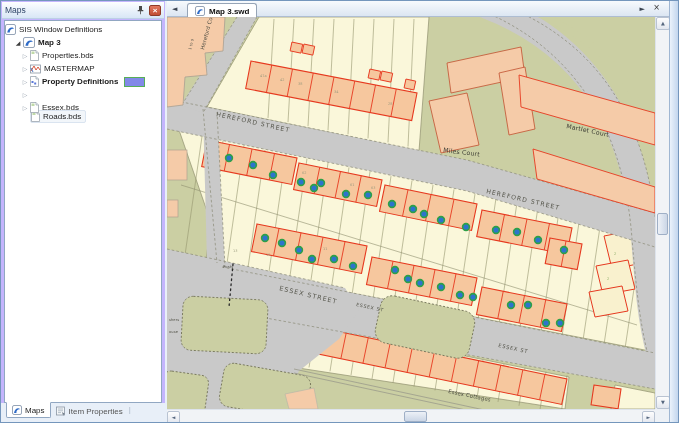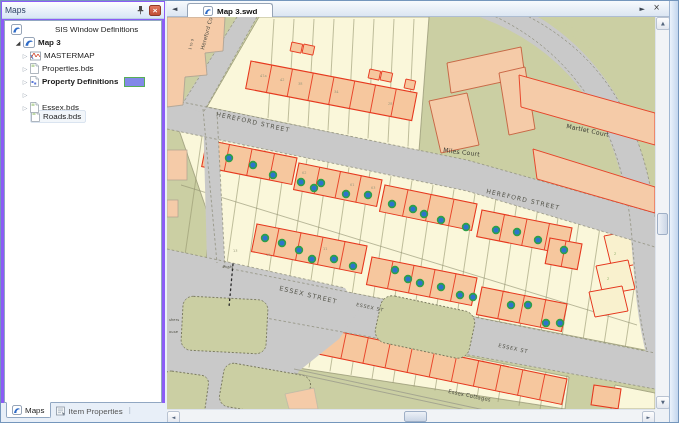--- a/index.html
+++ b/index.html
@@ -1,52 +1,52 @@
 <!DOCTYPE html>
 <html><head>
 <meta charset="utf-8">
 <style>
   html,body{margin:0;padding:0;background:#fff;font-family:"Liberation Sans",sans-serif;}
   #app{position:relative;width:679px;height:423px;background:#E8EFF8;overflow:hidden;
        border:1px solid #7496BC;box-sizing:border-box;}
   
-  #left-panel{position:absolute;left:0;top:0;width:164px;height:423px;background:#8b5cf6;}
+  #left-panel{position:absolute;left:0;top:0;width:164px;height:423px;background:#c4b5fd;}
   #panel-titlebar{position:absolute;left:1px;top:1px;right:1px;height:17px;
     background:linear-gradient(#FDFEFF,#D8E6F6);border-bottom:1px solid #BCCFE6;
     display:flex;align-items:center;padding:0 3px;box-sizing:border-box;font-size:8.5px;color:#2F4568;}
   #panel-titlebar .spacer{flex:1}
   .pin-btn{width:11px;height:11px;display:flex;align-items:center;justify-content:center;margin-right:3px;}
   .close-btn{width:12px;height:11px;background:linear-gradient(#E2795F,#C14E35);
     border:1px solid #8F3A28;border-radius:2px;color:#fff;font-size:8px;font-weight:bold;
     line-height:9px;text-align:center;box-sizing:border-box;}
   #treebox{position:absolute;left:3px;top:19px;right:3px;bottom:21px;background:#fff;
     border:1px solid #91A7C2;font-size:8px;color:#1A1A1A;padding-top:2px;overflow:hidden;}
   .trow{height:13px;display:flex;align-items:center;white-space:nowrap;}
   .trow .exp{width:10px;text-align:center;color:#9AA5B1;font-size:6px;
     font-family:"DejaVu Sans",sans-serif;flex:0 0 auto;}
   .trow .exp.open{color:#3C3C3C;}
   .trow .ticon{margin-right:3px;flex:0 0 auto;display:flex;}
   .trow .lbl{overflow:hidden;}
   .bold{font-weight:bold;}
-  .ind0{padding-left:6px;gap:30px;} .ind1{padding-left:8px;} .ind2{padding-left:15px;}
+  .ind0{padding-left:0;} .ind1{padding-left:8px;} .ind2{padding-left:15px;}
   .hl{background:#F2F6FA;border:1px solid #DAE4F0;border-radius:2px;padding-right:4px;margin-top:44px;}
   .swatch{width:19px;height:8px;background:#8289E8;border:1px solid #57AE57;margin-left:6px;flex:0 0 auto;}
   #bottom-tabs{position:absolute;left:0;bottom:0;right:0;height:21px;display:flex;
     align-items:flex-start;padding:0 0 0 5px;background:#E8EFF8;font-size:8px;color:#222;}
   .btab{display:flex;align-items:center;gap:3px;padding:2px 5px;height:16px;box-sizing:border-box;}
   .btab.active{background:#fff;border:1px solid #91A7C2;border-top:1px solid #fff;margin-top:-1px;border-radius:0 0 2px 2px;}
   .btab.inactive{color:#555;}
   .tabsep{color:#AAB6C6;margin:2px 1px;}
   
   #map-tabbar{position:absolute;left:166px;top:0;width:502px;height:16px;
     background:linear-gradient(#F7FAFD,#DCE6F2);border-bottom:1px solid #AEBDD2;box-sizing:border-box;}
   .bar-arrow{position:absolute;top:3px;font-size:7px;color:#3A4452;font-family:"DejaVu Sans",sans-serif;line-height:10px;}
   #map-tab{position:absolute;left:20px;top:2px;height:14px;background:#fff;
     border:1px solid #96A4B6;border-bottom:none;border-radius:3px 3px 0 0;display:flex;
-    align-items:center;padding:0 15px;gap:4px;font-size:8px;font-weight:bold;color:#0F0F0F;}
+    align-items:center;padding:0 7px;gap:4px;font-size:8px;font-weight:bold;color:#0F0F0F;}
   #map-canvas{position:absolute;left:166px;top:16px;width:488px;height:392px;background:#FAF7DA;overflow:hidden;}
   
   .sbtn{position:absolute;background:linear-gradient(#FDFDFD,#E3E7EF);border:1px solid #B9C3D2;
     border-radius:2px;color:#55667E;font-size:5px;text-align:center;box-sizing:border-box;
     font-family:"DejaVu Sans",sans-serif;}
   #vscroll{position:absolute;left:654px;top:16px;width:14px;height:392px;background:#F1F3F6;border-left:1px solid #DDE3EC;box-sizing:border-box;}
   #vthumb{position:absolute;left:1px;top:196px;width:11px;height:22px;
     background:linear-gradient(90deg,#EDF1F7,#CBD6E6);border:1px solid #9FAFC6;border-radius:2px;box-sizing:border-box;}
   #hscroll{position:absolute;left:166px;top:408px;width:488px;height:14px;background:#F1F3F6;border-top:1px solid #DDE3EC;box-sizing:border-box;}
   #hthumb{position:absolute;left:237px;top:1px;width:23px;height:11px;
@@ -89,38 +89,38 @@
           <svg width="12" height="11">
               <rect x="0.5" y="0.5" width="11" height="10" rx="1.5" fill="#fff" stroke="#7C8EA6" stroke-width="0.8"></rect>
               <path d="M2.4,8.8 C3,3.4 8.4,2 9.9,4.9 C7.4,4.3 5,5.8 5.2,8.8 Z" fill="#2E6BC8"></path>
             </svg>
         </span>
         <span class="lbl bold">Map 3</span>
       </div>
       <div class="trow ind2">
         <span class="exp">▷</span>
         <span class="ticon">
+          <svg width="9" height="11">
+              <path d="M0.5,0.5 h5.5 l2.5,2.5 v7.5 h-8 Z" fill="#fff" stroke="#9AA4AE" stroke-width="0.8"></path>
+              <path d="M6,0.5 v2.5 h2.5" fill="#E8EDF2" stroke="#9AA4AE" stroke-width="0.7"></path>
+              <rect x="1.5" y="1.5" width="3" height="2.5" fill="#BFD9A8"></rect>
+            </svg>
+        </span>
+        <span class="lbl">Properties.bds</span>
+      </div>
+      <div class="trow ind2">
+        <span class="exp">▷</span>
+        <span class="ticon">
           <svg width="11" height="10">
               <rect x="0.5" y="1" width="10" height="8" fill="#fff" stroke="#8A96A4" stroke-width="0.8"></rect>
               <path d="M1,7 L4,2 L6,6 L8,3 L10,6" stroke="#D0482E" stroke-width="0.9" fill="none"></path>
               <path d="M1,4 L3,8" stroke="#3A68B8" stroke-width="0.9"></path>
             </svg>
         </span>
         <span class="lbl">MASTERMAP</span>
-      </div>
-      <div class="trow ind2">
-        <span class="exp">▷</span>
-        <span class="ticon">
-          <svg width="9" height="11">
-              <path d="M0.5,0.5 h5.5 l2.5,2.5 v7.5 h-8 Z" fill="#fff" stroke="#9AA4AE" stroke-width="0.8"></path>
-              <path d="M6,0.5 v2.5 h2.5" fill="#E8EDF2" stroke="#9AA4AE" stroke-width="0.7"></path>
-              <rect x="1.5" y="1.5" width="3" height="2.5" fill="#BFD9A8"></rect>
-            </svg>
-        </span>
-        <span class="lbl">Properties.bds</span>
       </div>
       <div class="trow ind2">
         <span class="exp">▷</span>
         <span class="ticon">
           <svg width="9" height="11">
               <path d="M0.5,0.5 h5.5 l2.5,2.5 v7.5 h-8 Z" fill="#fff" stroke="#9AA4AE" stroke-width="0.8"></path>
               <path d="M6,0.5 v2.5 h2.5" fill="#E8EDF2" stroke="#9AA4AE" stroke-width="0.7"></path>
               <rect x="1.5" y="5" width="2" height="2" fill="#5B79D8"></rect>
               <rect x="4.2" y="6.5" width="2" height="2" fill="#5B79D8"></rect>
             </svg>

